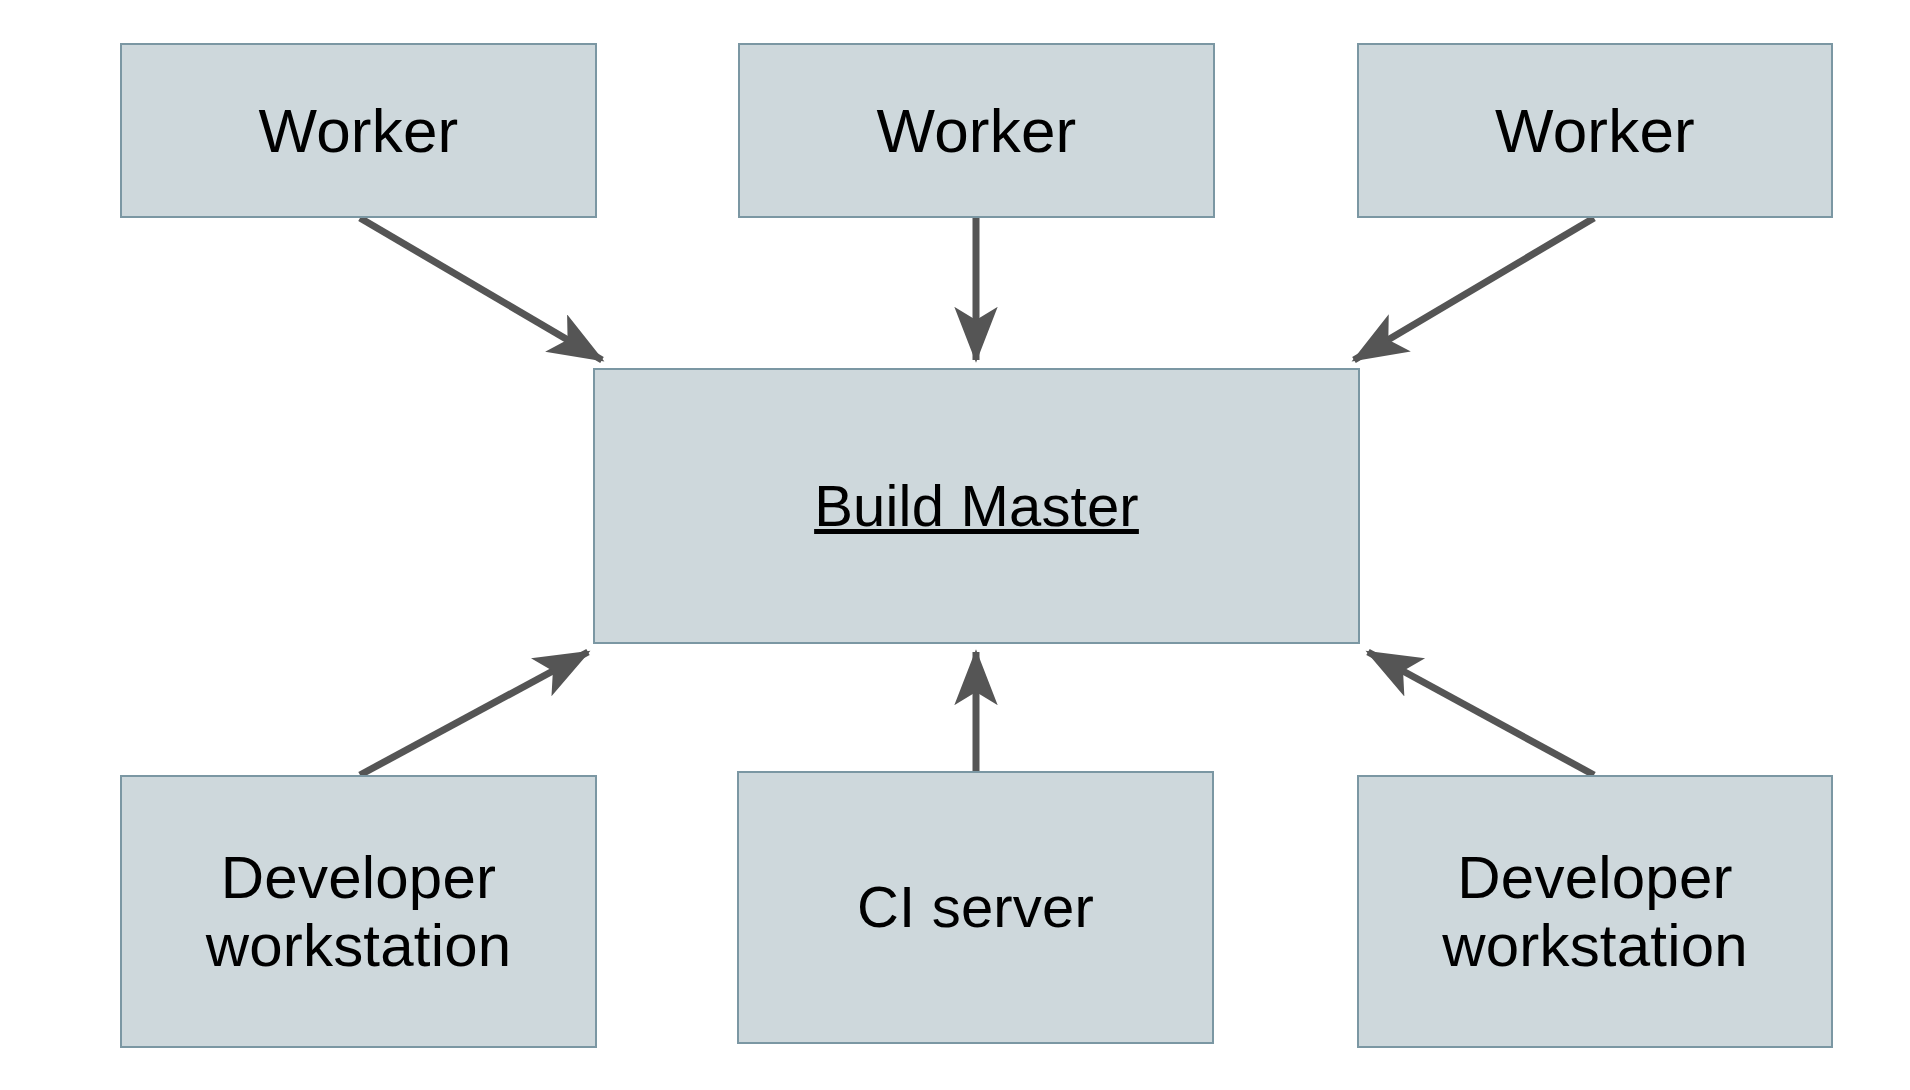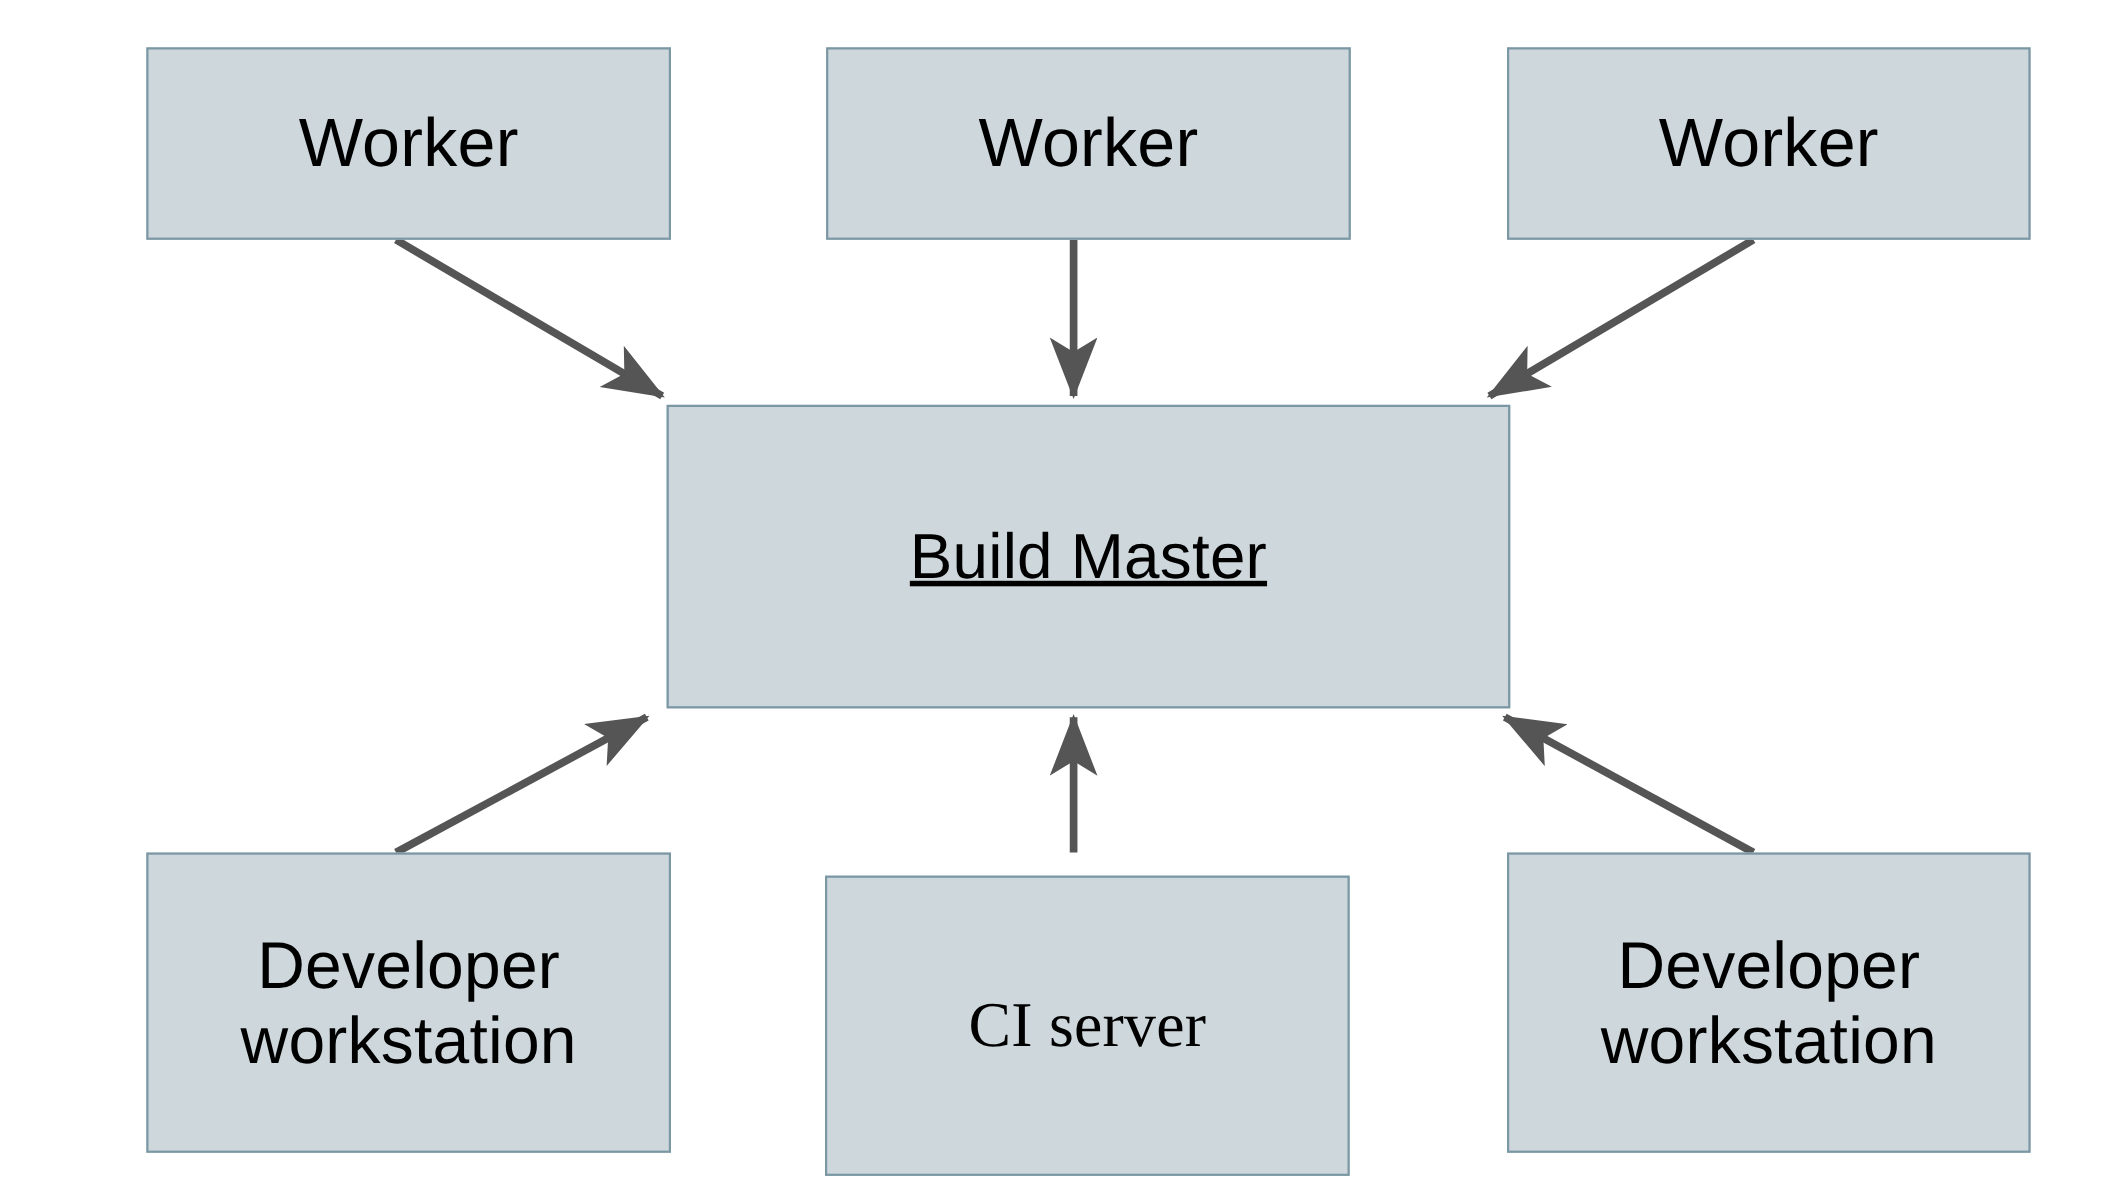--- a/index.html
+++ b/index.html
@@ -29,34 +29,33 @@
     background: #ced8dc;
     border: 2px solid #7b97a3;
     display: flex;
     align-items: center;
     justify-content: center;
     text-align: center;
     color: #000000;
     line-height: 1.12;
     white-space: pre-line;
     letter-spacing: 0.2px;
-    margin-left: 13px;
   }
   .node-label {
     display: block;
     width: 100%;
     padding: 0 6px;
     box-sizing: border-box;
   }
   .n-worker1 { left: 120px; top: 43px;  width: 477px; height: 175px; font-size: 62px; }
   .n-worker2 { left: 738px; top: 43px;  width: 477px; height: 175px; font-size: 62px; }
   .n-worker3 { left: 1357px; top: 43px; width: 476px; height: 175px; font-size: 62px; }
   .n-master  { left: 593px; top: 368px; width: 767px; height: 276px; font-size: 58px; text-decoration: underline; }
   .n-devleft { left: 120px; top: 775px; width: 477px; height: 273px; font-size: 60px; }
-  .n-ci      { left: 737px; top: 796px; width: 477px; height: 273px; font-size: 58px; font-family: Liberation Serif, serif; }
+  .n-ci      { left: 737px; top: 771px; width: 477px; height: 273px; font-size: 58px; }
   .n-devright{ left: 1357px; top: 775px; width: 476px; height: 273px; font-size: 60px; }
 </style>
 </head>
 <body>
 
 <div id="canvas">
 
   <svg class="edges" viewBox="0 0 1910 1090" width="1910" height="1090" aria-hidden="true">
     <defs>
       <marker id="arrowhead" markerWidth="9" markerHeight="9" refX="7.6" refY="3.1" orient="auto" markerUnits="strokeWidth">

